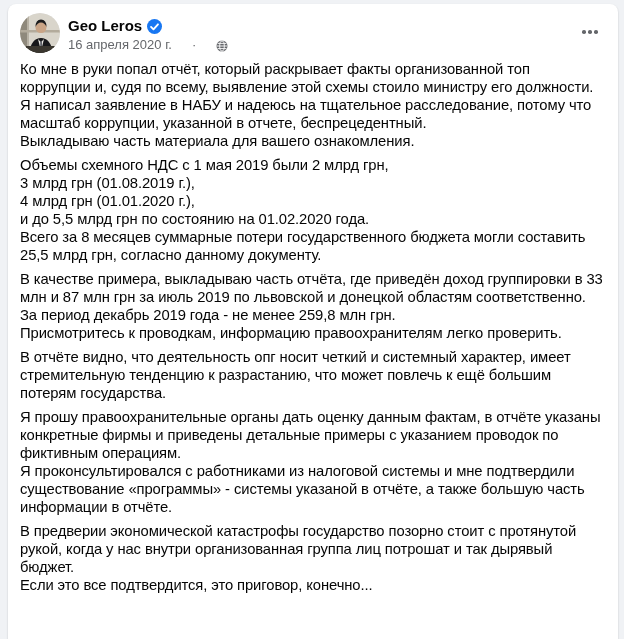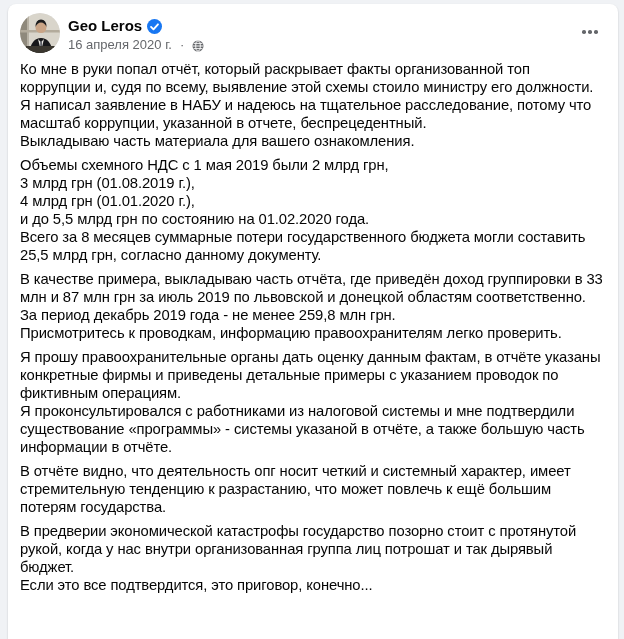--- a/index.html
+++ b/index.html
@@ -41,21 +41,21 @@
     font-size: 15px;
     font-weight: 700;
     color: #050505;
     line-height: 18px;
     cursor: pointer;
   }
   .verified-badge { width: 15px; height: 15px; display: inline-block; }
   .date-row {
     display: flex;
     align-items: center;
-    gap: 8px;
+    gap: 20px;
     margin-top: 2px;
     font-size: 13px;
     color: #65676b;
     line-height: 16px;
   }
   .timestamp { cursor: pointer; }
   .globe-icon { width: 12px; height: 12px; display: inline-block; margin-top: 1px; }
   .more-button {
     position: absolute;
     right: 12px;
@@ -154,21 +154,21 @@
 Я написал заявление в НАБУ и надеюсь на тщательное расследование, потому что масштаб коррупции, указанной в отчете, беспрецедентный.
 Выкладываю часть материала для вашего ознакомления.</div>
     <div class="post-paragraph">Объемы схемного НДС с 1 мая 2019 были 2 млрд грн,
 3 млрд грн (01.08.2019 г.),
 4 млрд грн (01.01.2020 г.),
 и до 5,5 млрд грн по состоянию на 01.02.2020 года.
 Всего за 8 месяцев суммарные потери государственного бюджета могли составить 25,5 млрд грн, согласно данному документу.</div>
     <div class="post-paragraph">В качестве примера, выкладываю часть отчёта, где приведён доход группировки в 33 млн и 87 млн грн за июль 2019 по львовской и донецкой областям соответственно.
 За период декабрь 2019 года - не менее 259,8 млн грн.
 Присмотритесь к проводкам, информацию правоохранителям легко проверить.</div>
+    <div class="post-paragraph">В отчёте видно, что деятельность опг носит четкий и системный характер, имеет стремительную тенденцию к разрастанию, что может повлечь к ещё большим потерям государства.</div>
     <div class="post-paragraph">Я прошу правоохранительные органы дать оценку данным фактам, в отчёте указаны конкретные фирмы и приведены детальные примеры с указанием проводок по фиктивным операциям.
 Я проконсультировался с работниками из налоговой системы и мне подтвердили существование «программы» - системы указаной в отчёте, а также большую часть информации в отчёте.</div>
-    <div class="post-paragraph">В отчёте видно, что деятельность опг носит четкий и системный характер, имеет стремительную тенденцию к разрастанию, что может повлечь к ещё большим потерям государства.</div>
     <div class="post-paragraph">В предверии экономической катастрофы государство позорно стоит с протянутой рукой, когда у нас внутри организованная группа лиц потрошат и так дырявый бюджет.
 Если это все подтвердится, это приговор, конечно...</div>
 
   </div>
 
 </div>
 
 </body></html>

